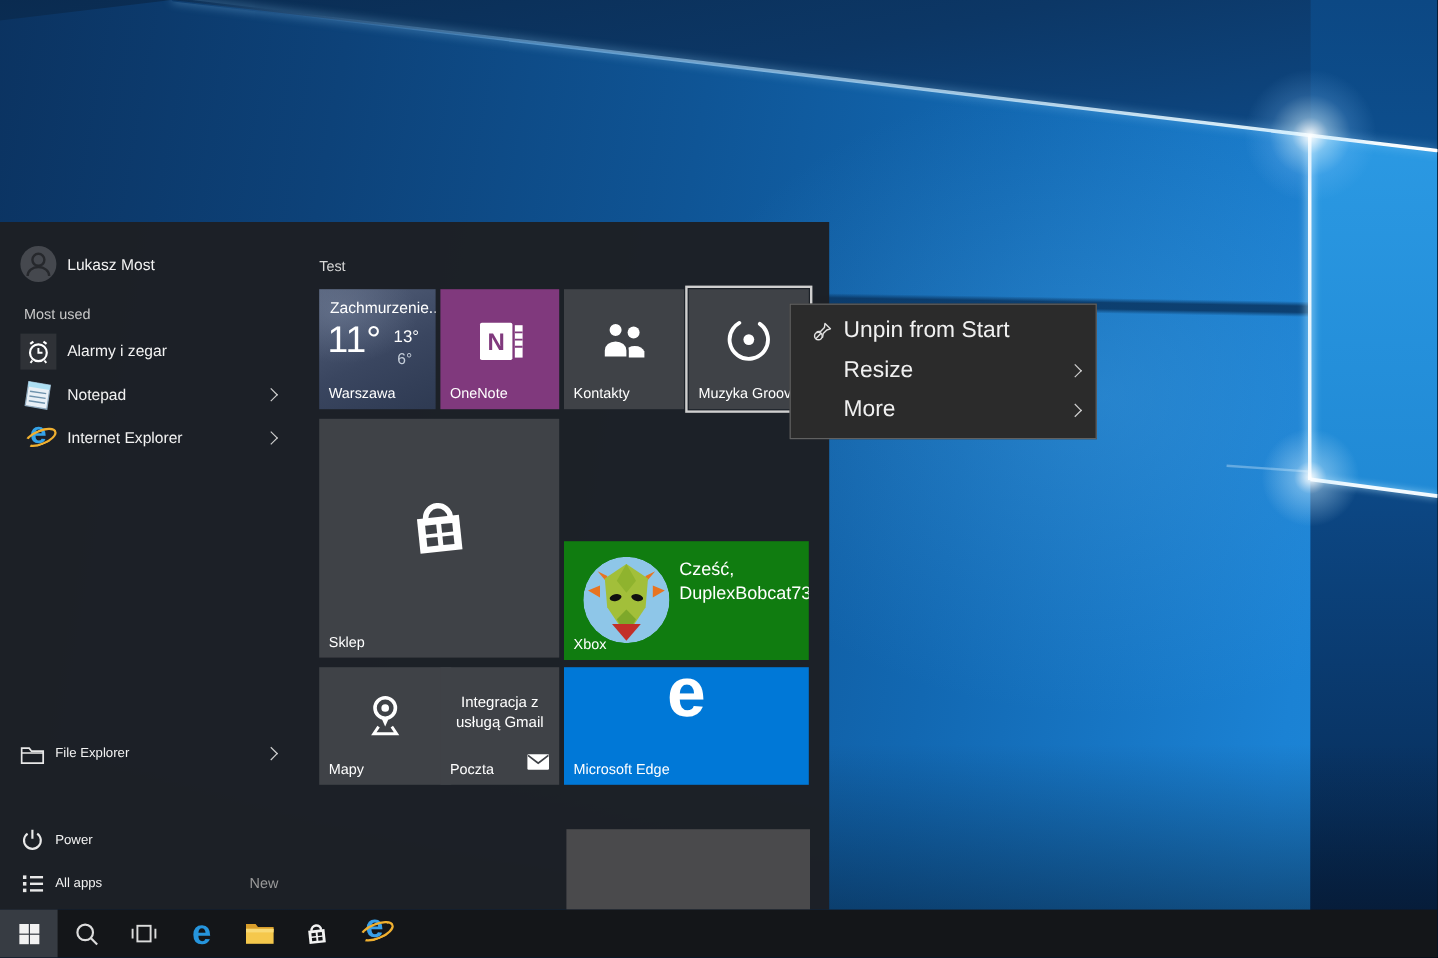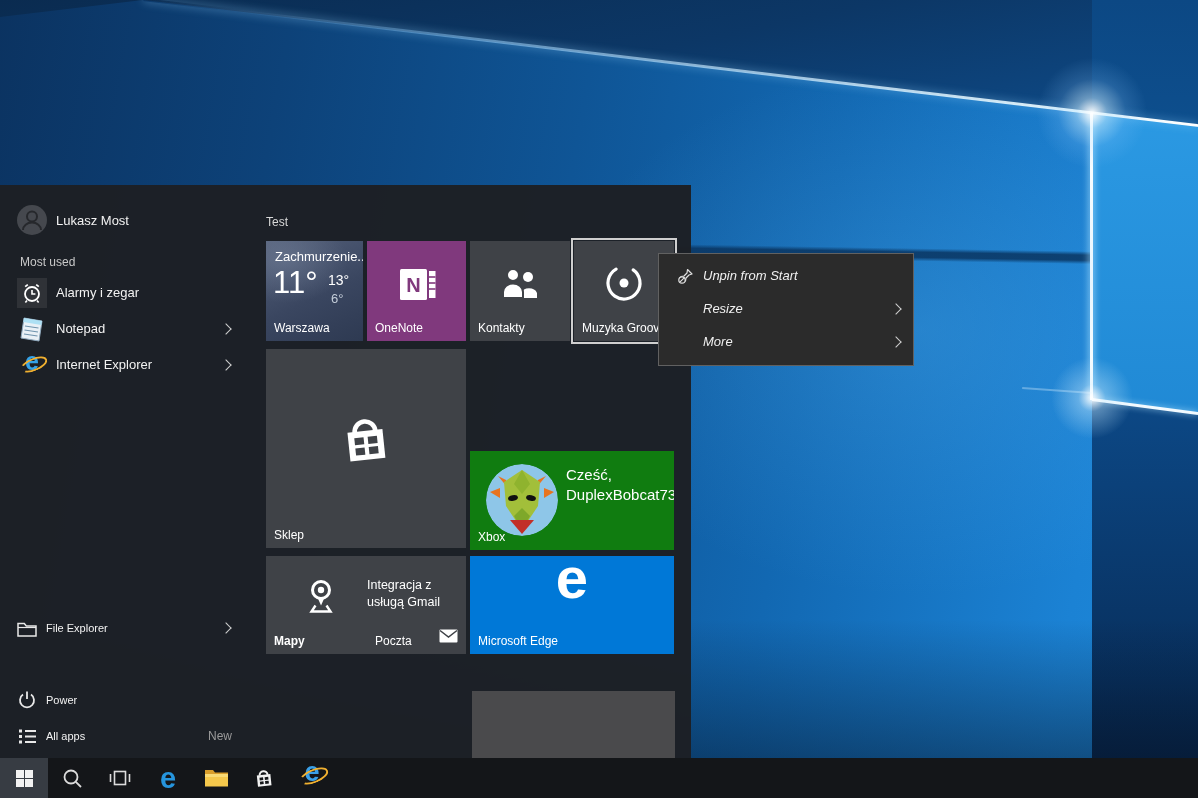--- a/index.html
+++ b/index.html
@@ -68,38 +68,38 @@
   .tile-label{position:absolute;left:8px;bottom:6px;font-size:12px;color:#fff;white-space:nowrap;}
   .t-weather{left:266px;top:56px;width:97px;height:100px;
     background:radial-gradient(90px 60px at 20% 20%,rgba(160,175,200,.25),transparent 70%),
     linear-gradient(155deg,#55617a 0%,#46526c 30%,#3a4660 55%,#333f58 80%,#2e3a52 100%);}
   .t-onenote{left:367px;top:56px;width:99px;height:100px;background:#80397d;}
   .t-kontakty{left:470px;top:56px;width:100px;height:100px;}
   .t-muzyka{left:574px;top:56px;width:100px;height:100px;outline:2px solid #cfcfcf;outline-offset:1px;}
   .t-sklep{left:266px;top:164px;width:200px;height:199px;}
   .t-zdjecia{left:470px;top:164px;width:204px;height:95px;}
   .t-xbox{left:470px;top:266px;width:204px;height:99px;background:#107c10;}
-  .t-mapy{left:266px;top:371px;width:110px;height:98px;font-weight:bold;}
+  .t-mapy{left:266px;top:371px;width:110px;height:98px;}
   .t-poczta{left:367px;top:371px;width:99px;height:98px;}
   .t-edge{left:470px;top:371px;width:204px;height:98px;background:#0078d7;}
   .t-partial{left:472px;top:506px;width:203px;height:67px;background:#4a4a4c;}
   .w-cond{position:absolute;left:9px;top:8px;font-size:13px;color:#fff;white-space:nowrap;}
   .w-temp{position:absolute;left:7px;top:24px;font-size:31px;font-weight:300;color:#fff;}
   .w-high{position:absolute;left:62px;top:31px;font-size:14px;color:#fff;}
   .w-low{position:absolute;left:65px;top:50px;font-size:13px;color:#c4cdd9;}
   .tile-center{position:absolute;left:0;top:0;right:0;bottom:0;display:flex;align-items:center;justify-content:center;}
   .edge-e{position:absolute;left:0;right:0;top:-12px;text-align:center;font-size:58px;font-weight:bold;color:#fff;}
   .xbox-avatar{position:absolute;left:16px;top:13px;width:72px;height:72px;border-radius:50%;overflow:hidden;}
   .xbox-text{position:absolute;left:96px;top:14px;font-size:15px;line-height:20px;color:#fff;}
-  .poczta-msg{position:absolute;left:0;right:0;top:21px;text-align:left;font-size:12.5px;line-height:17px;color:#fff;}
+  .poczta-msg{position:absolute;left:0;right:0;top:21px;text-align:center;font-size:12.5px;line-height:17px;color:#fff;}
   .poczta-env{position:absolute;right:8px;bottom:7px;}
   
   #ctxmenu{position:absolute;left:658px;top:253px;width:256px;height:113px;z-index:30;box-sizing:border-box;
     background:#2b2b2b;border:1px solid #616161;padding-top:5px;}
-  .cm-item{height:33px;display:flex;align-items:center;padding:0 13px 0 18px;font-size:13px;color:#f0f0f0;font-style:italic;}
+  .cm-item{height:33px;display:flex;align-items:center;padding:0 13px 0 18px;font-size:19px;color:#f0f0f0;}
   .cm-icon{width:18px;height:18px;margin-right:8px;flex:0 0 auto;}
   .cm-spacer{width:26px;flex:0 0 auto;}
   .cm-chev{margin-left:auto;width:7px;height:7px;border-top:1.5px solid #d0d0d0;border-right:1.5px solid #d0d0d0;transform:rotate(45deg);}
   
   #taskbar{position:absolute;left:0;top:758px;width:1198px;height:40px;z-index:40;background:#141619;display:flex;}
   .tb-btn{width:48px;height:40px;display:flex;align-items:center;justify-content:center;position:relative;}
   .tb-start{background:#373c43;}
   .tb-e{font-size:29px;font-weight:bold;color:#2695dd;line-height:40px;}
   .tb-iewrap{position:relative;width:30px;height:30px;}
   .tb-iee{position:absolute;left:0;top:-6px;width:30px;text-align:center;font-size:27px;font-weight:bold;color:#3aa0e8;}

